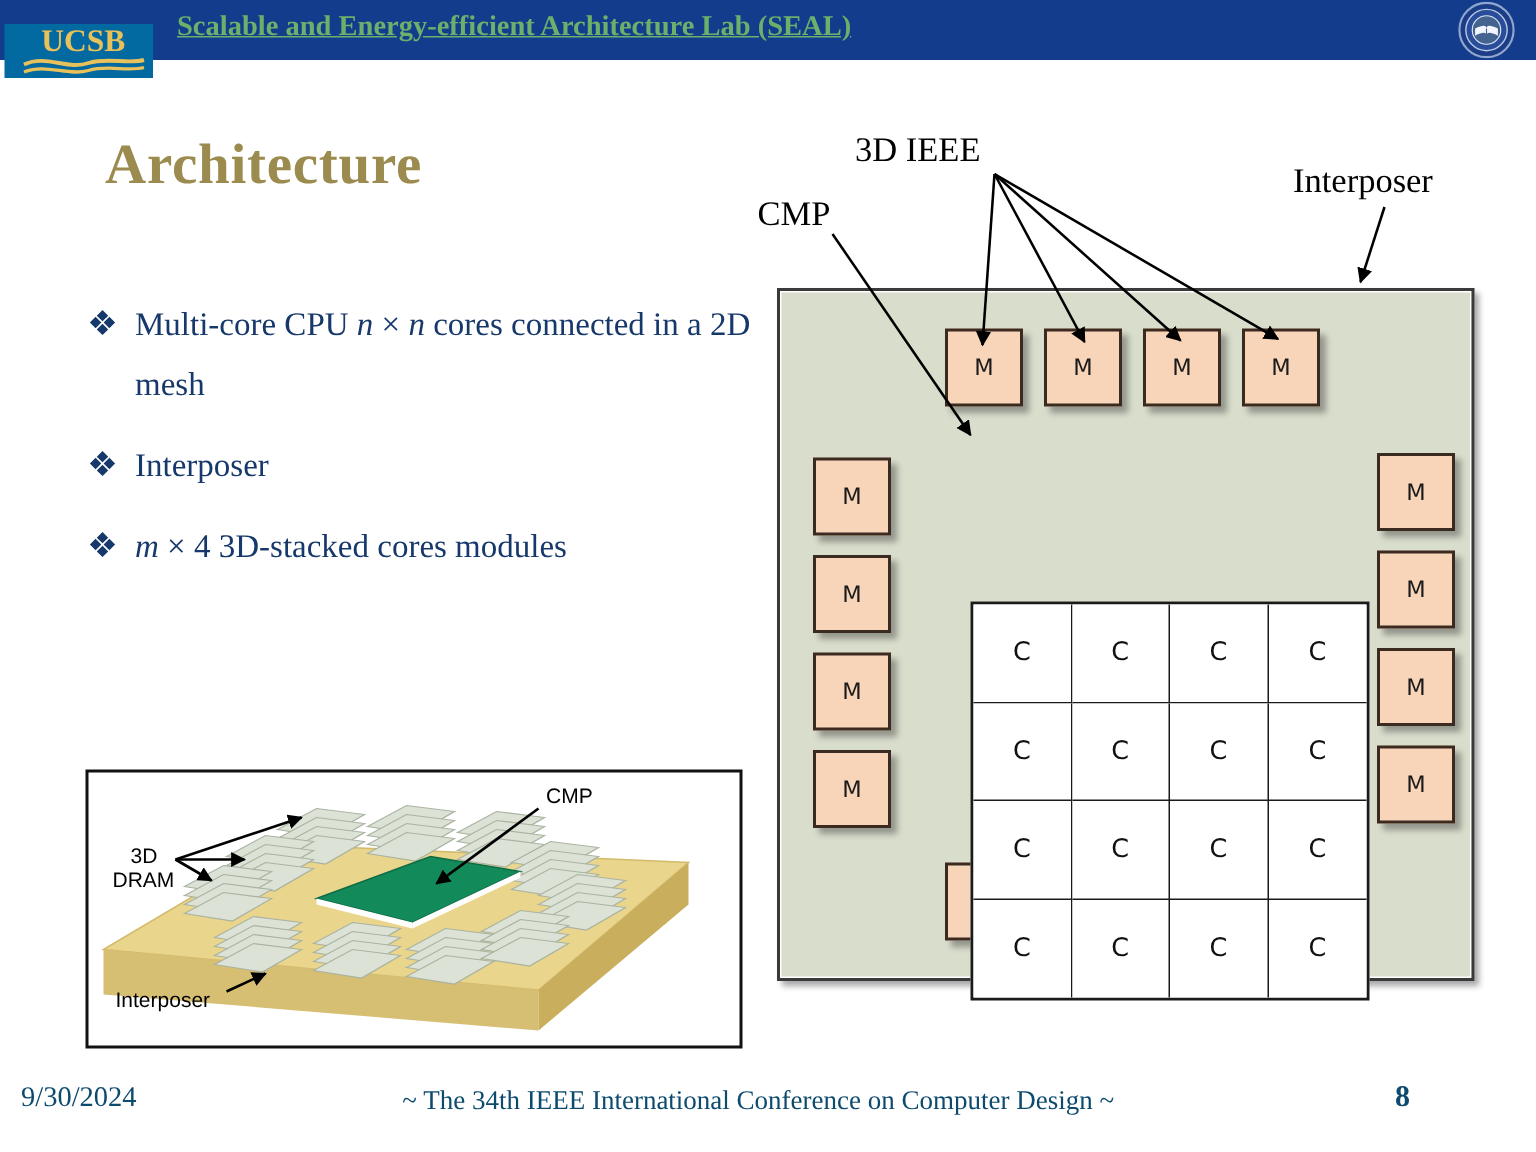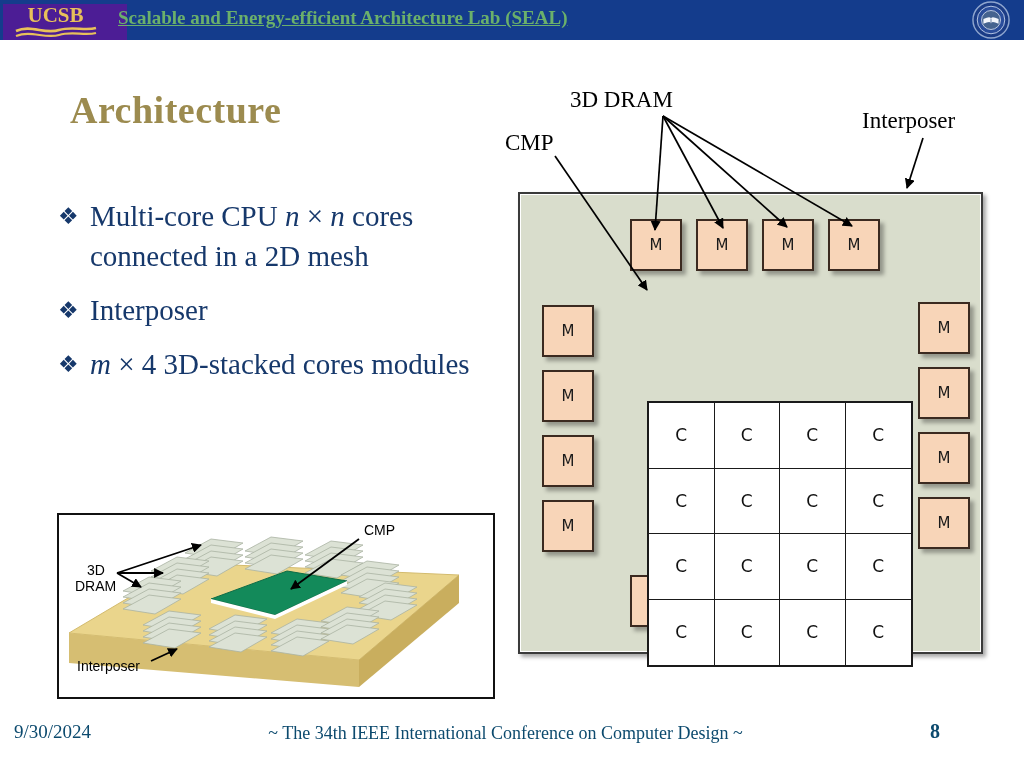--- a/index.html
+++ b/index.html
@@ -17,23 +17,23 @@
 
   
   #header-bar {
     position: absolute;
     left: 0; top: 0;
     width: 1024px; height: 40px;
     background: #143C8C;
   }
   #ucsb-logo {
     position: absolute;
-    left: 3px; top: 4px;
-    width: 124px; height: 36px;
-    background: #4c1d95;
+    left: 3px; top: 16px;
+    width: 99px; height: 36px;
+    background: #0369a1;
     overflow: hidden;
   }
   #ucsb-logo .ucsb-text {
     position: absolute;
     left: 0; top: -1px;
     width: 105px;
     text-align: center;
     font-family: "Liberation Serif", serif;
     font-weight: bold;
     font-size: 21px;
@@ -88,21 +88,21 @@
     flex: 0 0 auto;
     width: 32px;
     font-size: 23px;
     line-height: 40px;
     color: #16386B;
     font-family: "DejaVu Sans", sans-serif;
   }
   .bullet-text {
     flex: 1 1 auto;
     font-family: "Liberation Serif", serif;
-    font-size: 29px;
+    font-size: 22px;
     line-height: 40px;
     color: #16386B;
   }
   .mathvar { font-style: italic; }
 
   
   #thumb-figure {
     position: absolute;
     left: 57px; top: 513px;
     width: 434px; height: 182px;
@@ -347,21 +347,21 @@
       <path d="M58 58 L 104 58"></path>
       <path d="M58 58 L 82 72"></path>
       <path d="M300 24 L 232 74"></path>
       <path d="M92 146 L 118 134"></path>
     </g>
   </svg>
 </div>
 
 <div id="diagram">
 
-  <div class="diag-label" id="label-3ddram">3D DRAM</div>
+  <div class="diag-label" id="label-3ddram">3D IEEE</div>
   <div class="diag-label" id="label-cmp">CMP</div>
   <div class="diag-label" id="label-interposer">Interposer</div>
 
   <div id="interposer-board">
 
     <div class="mem-block" style="left:110px; top:25px;">M</div>
     <div class="mem-block" style="left:176px; top:25px;">M</div>
     <div class="mem-block" style="left:242px; top:25px;">M</div>
     <div class="mem-block" style="left:308px; top:25px;">M</div>
 

